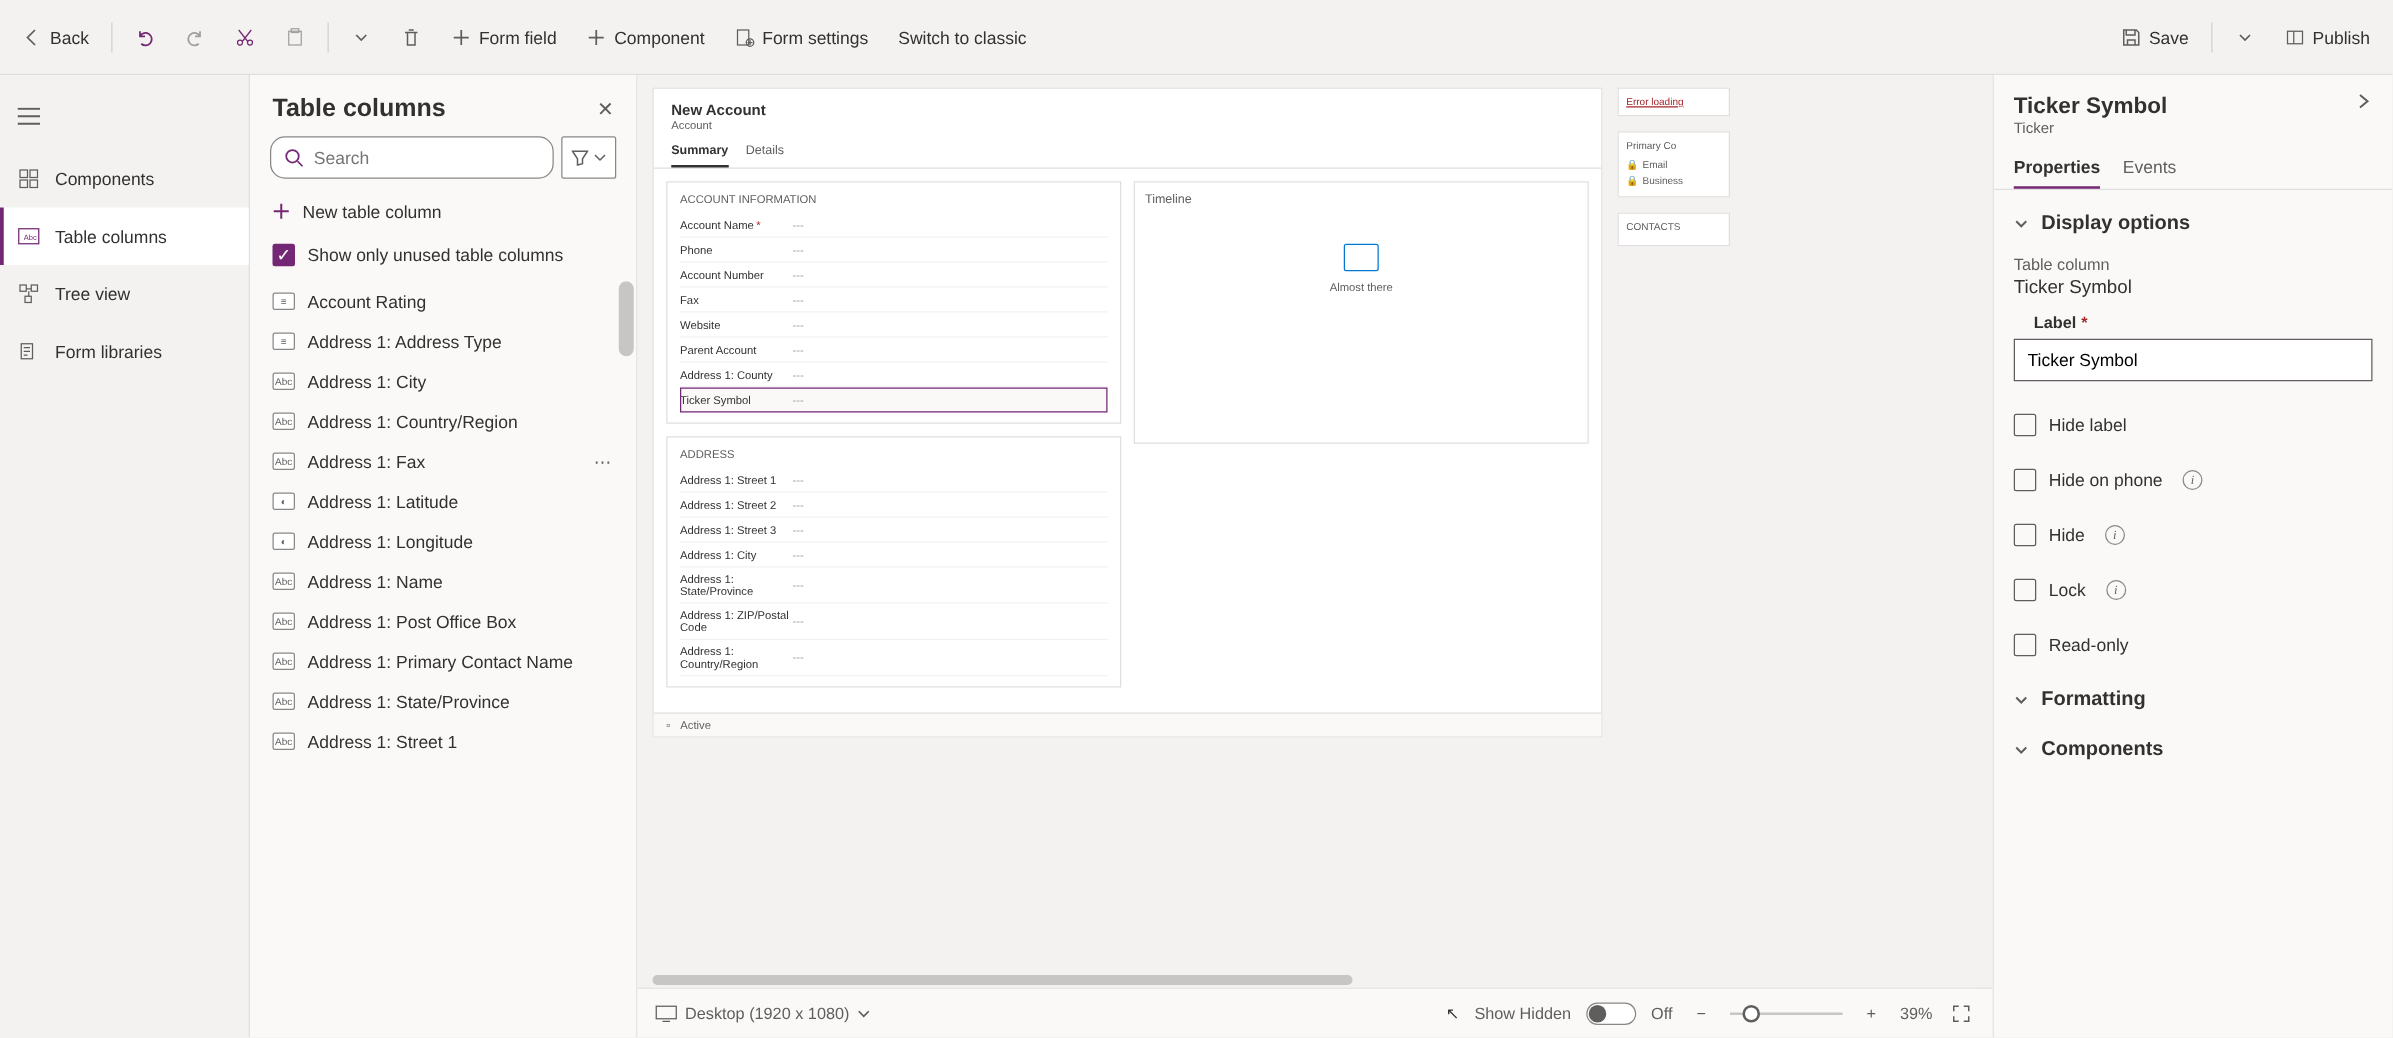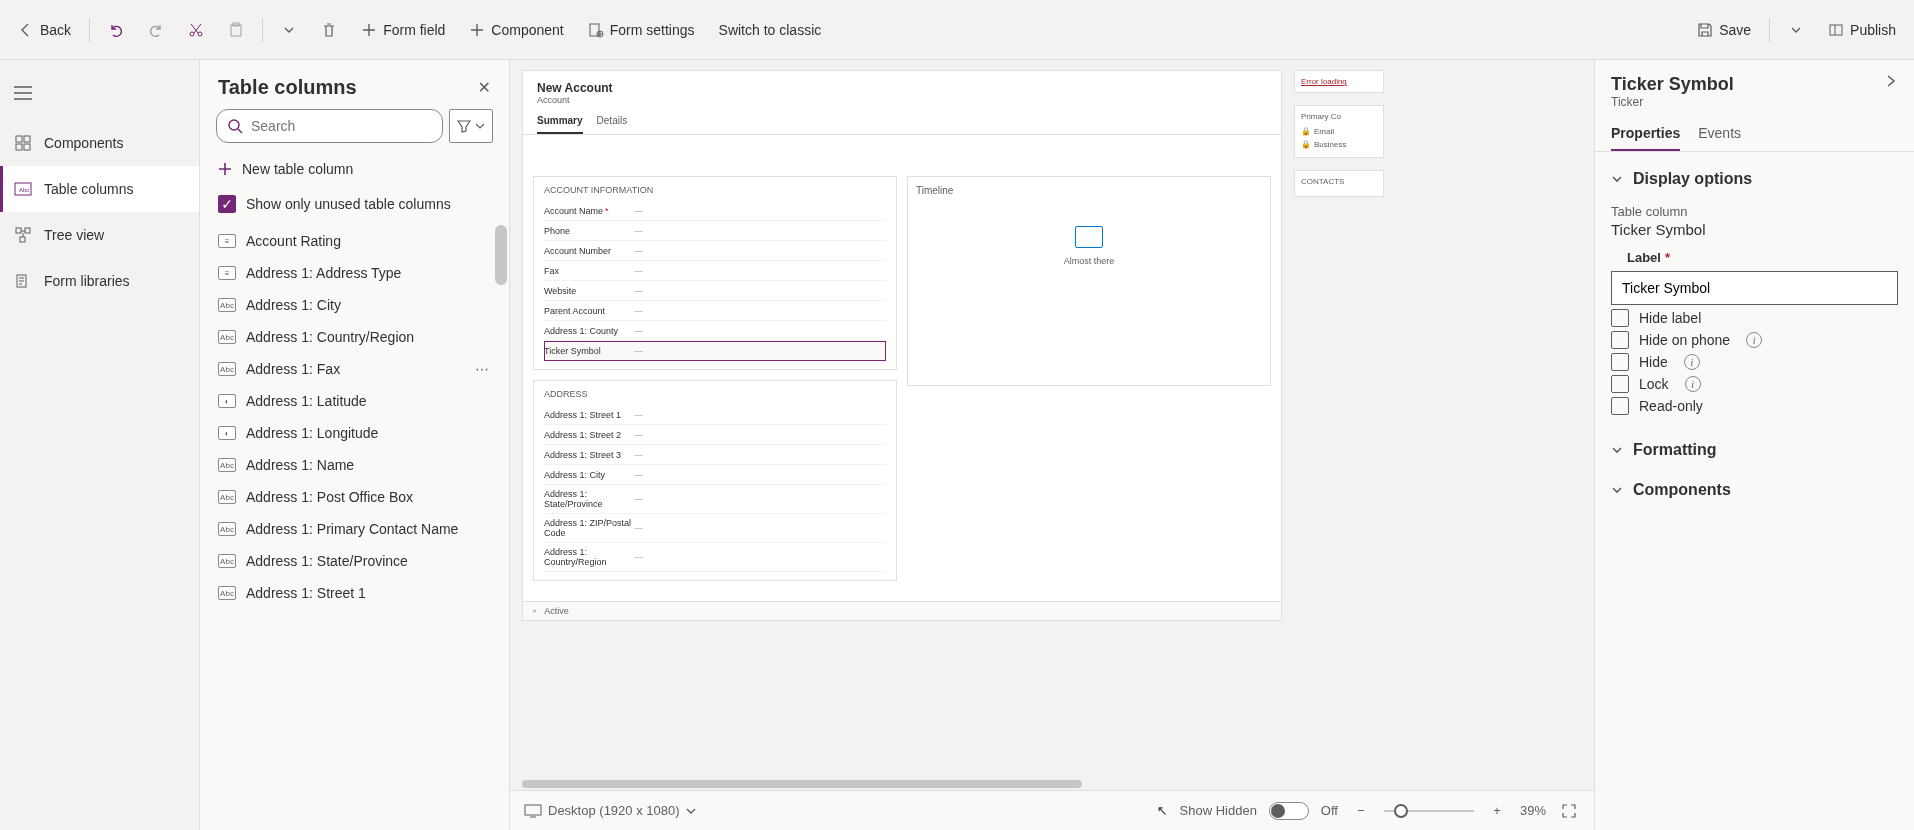--- a/index.html
+++ b/index.html
@@ -50,21 +50,21 @@
 .canvas { flex:1; background:#f3f2f1; display:flex; flex-direction:column; overflow:hidden; position:relative; }
 .canvas-scroll { flex:1; overflow:auto; padding:10px 12px 30px 12px; display:flex; gap:12px; align-items:flex-start; }
 .form-preview { background:#fff; border:1px solid #e1dfdd; width:760px; flex-shrink:0; }
 .fp-header { padding:10px 14px 4px 14px; }
 .fp-title { font-size:12px; font-weight:600; color:#323130; }
 .fp-sub { font-size:9px; color:#605e5c; }
 .fp-tabs { display:flex; gap:14px; padding:6px 14px 0 14px; border-bottom:1px solid #e1dfdd; font-size:10px; }
 .fp-tab { padding-bottom:6px; cursor:pointer; color:#605e5c; }
 .fp-tab.active { color:#323130; border-bottom:2px solid #323130; font-weight:600; }
 .fp-body { display:flex; gap:10px; padding:10px; }
-.fp-col { flex:1;margin-top:31px; }
+.fp-col { flex:1; }
 .fp-section { border:1px solid #e1dfdd; margin-bottom:10px; padding:8px 10px; }
 .fp-section-title { font-size:9px; color:#605e5c; margin-bottom:6px; text-transform:uppercase; }
 .fp-field { display:flex; align-items:center; font-size:9px; padding:4px 0; border-bottom:1px solid #f3f2f1; min-height:20px;}
 .fp-field .label { width:90px; color:#323130; flex-shrink:0; }
 .fp-field .req { color:#a4262c; margin-left:2px; }
 .fp-field .val { color:#a19f9d; }
 .fp-field.selected { outline:1px solid #742774; outline-offset:-1px; background:#faf9f8; }
 .fp-timeline { border:1px solid #e1dfdd; padding:8px; min-height:210px; }
 .fp-timeline-title { font-size:10px; color:#605e5c; margin-bottom:30px; }
 .fp-almost { text-align:center; color:#605e5c; font-size:9px; }
@@ -98,21 +98,21 @@
 .pp-tab { padding:10px 0 8px 0; font-size:14px; cursor:pointer; color:#605e5c; }
 .pp-tab.active { color:#323130; border-bottom:2px solid #742774; font-weight:600; }
 .pp-body { padding:12px 16px; overflow:auto; flex:1; }
 .pp-section-head { display:flex; align-items:center; gap:10px; font-size:16px; font-weight:600; padding:6px 0; cursor:pointer; }
 .pp-section-head .chev { color:#605e5c; font-size:14px; }
 .pp-field-label { font-size:13px; color:#605e5c; margin-top:10px; }
 .pp-field-value { font-size:15px; margin-top:2px; }
 .pp-label { font-size:13px; font-weight:600; margin-top:12px;padding-left:16px; }
 .pp-label .req { color:#a4262c; margin-left:4px; }
 .pp-input { width:100%; height:34px; border:1px solid #605e5c; padding:0 10px; font-size:14px; margin-top:6px; background:#fff; }
-.pp-check-row { display:flex; align-items:center; gap:10px; margin-top:4px; font-size:14px; }
+.pp-check-row { display:flex; align-items:center; gap:10px; margin-top:26px; font-size:14px; }
 .pp-checkbox { width:18px; height:18px; border:1px solid #605e5c; border-radius:2px; flex-shrink:0; }
 .pp-info { margin-left:6px; color:#605e5c; width:16px;height:16px;border:1px solid #8a8886; border-radius:50%; display:inline-flex;align-items:center;justify-content:center; font-size:10px; font-style:italic; font-family:serif;}
 
 svg { display:block; }
 </style>
 </head>
 <body>
 
 <div class="app">
 

